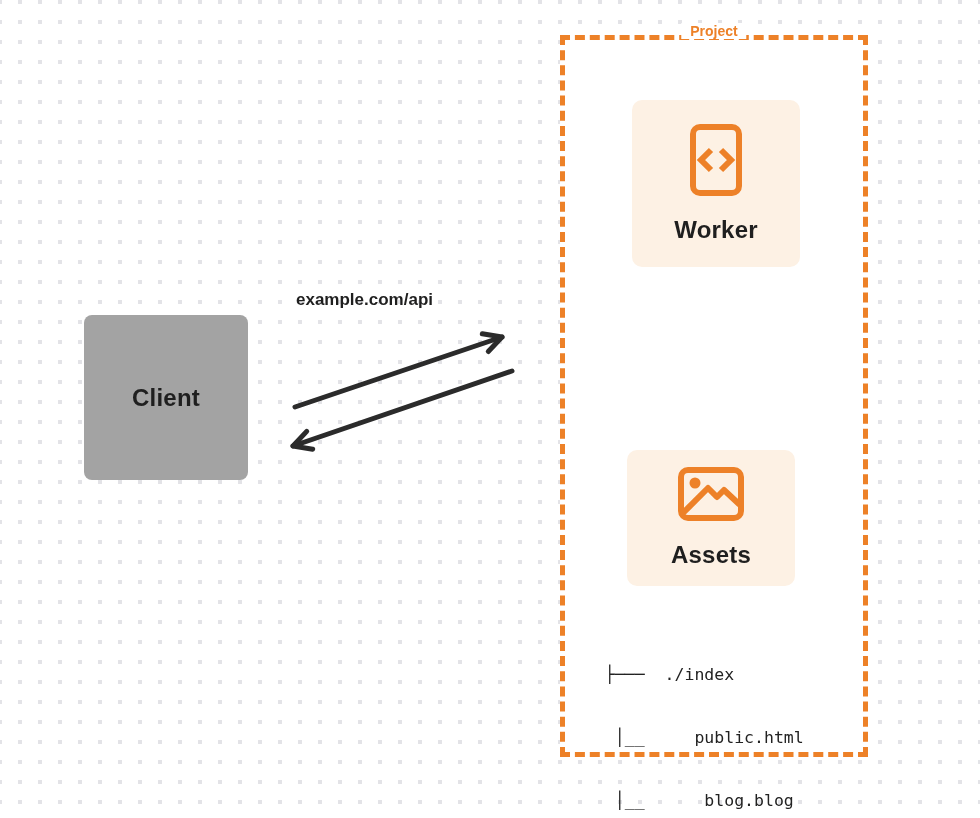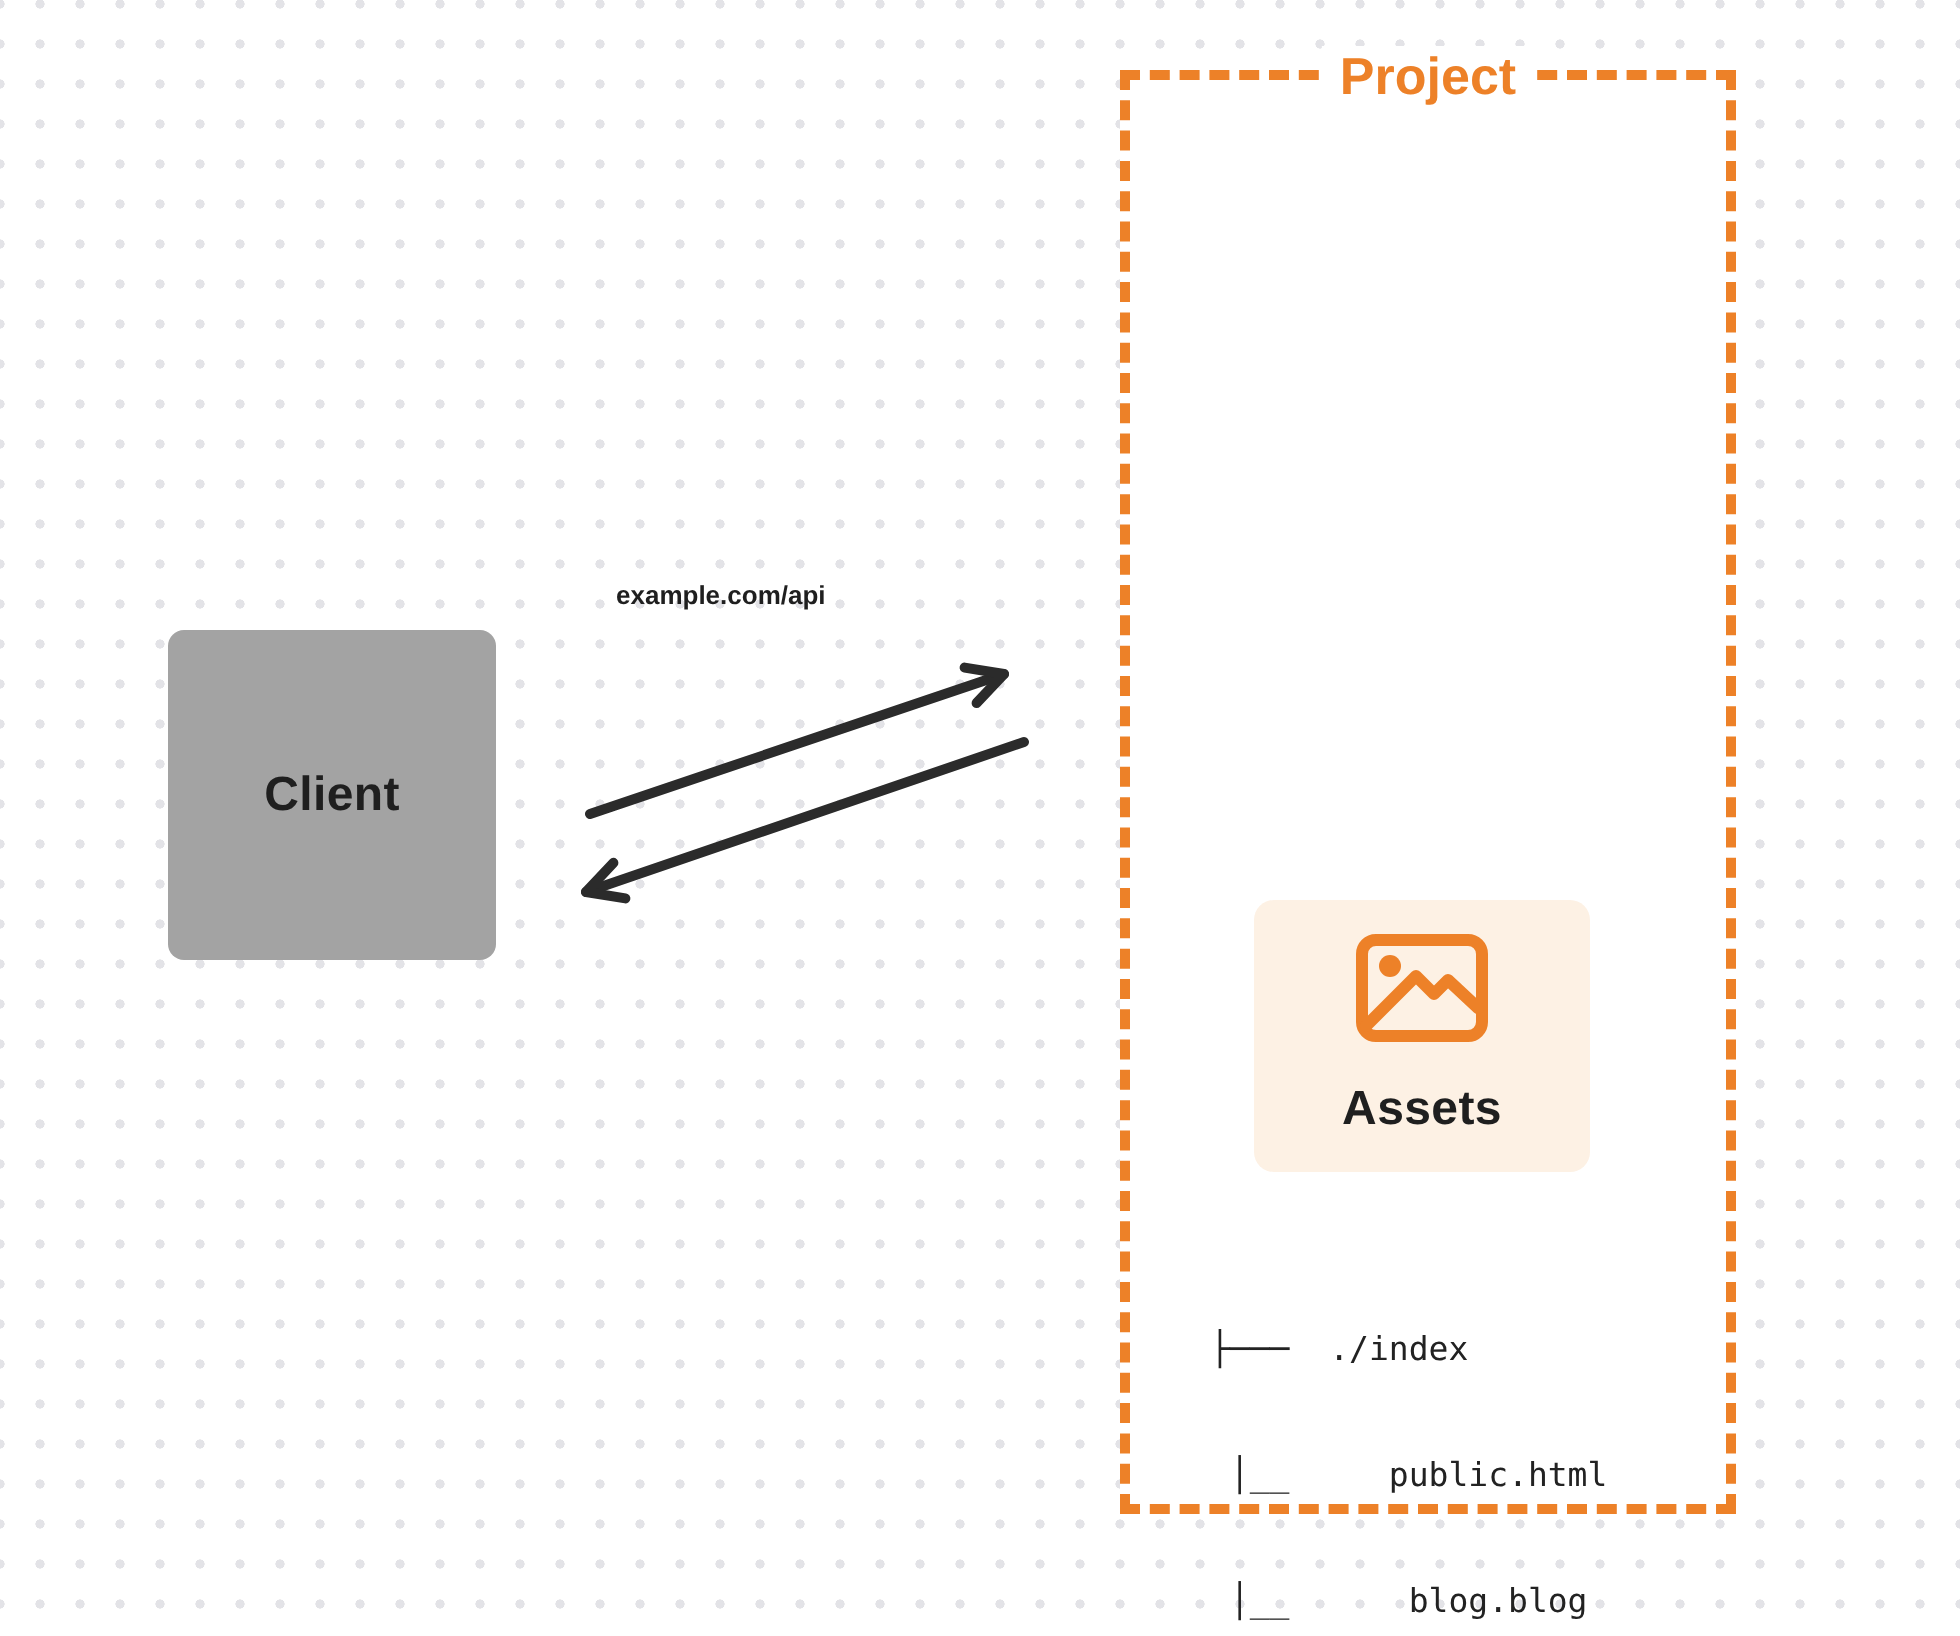--- a/index.html
+++ b/index.html
@@ -15,37 +15,37 @@
   
   .client-box {
     position: absolute; left: 84px; top: 315px; width: 164px; height: 165px;
     background: #a3a3a3; border-radius: 8px;
     display: flex; align-items: center; justify-content: center;
   }
   .node-label { font-size: 24px; font-weight: bold; color: #1f1f1f; letter-spacing: 0.2px; }
 
   
   .request-label {
-    position: absolute; left: 308px; top: 290px;
-    font-size: 13px; font-weight: bold; color: #1f1f1f;
+    position: absolute; left: 296px; top: 290px;
+    font-size: 17px; font-weight: bold; color: #1f1f1f;
   }
 
   
   .arrows { position: absolute; left: 280px; top: 318px; width: 250px; height: 150px; }
   .arrows .stroke { stroke: #2b2b2b; stroke-width: 5; fill: none; stroke-linecap: round; stroke-linejoin: round; }
 
   
   .project {
     position: absolute; left: 560px; top: 35px; width: 308px; height: 722px;
     box-sizing: border-box; border: 5px dashed #ed8128; background: #ffffff;
   }
   .project-label {
     position: absolute; left: 50%; top: -17px; transform: translateX(-50%);
     background: #ffffff; padding: 0 9px;
-    font-size: 26px; font-weight: bold; color: #ed8128; white-space: nowrap;
+    font-size: 14px; font-weight: bold; color: #ed8128; white-space: nowrap;
   }
 
   
   .card {
     position: absolute; background: #fdf1e4; border-radius: 10px;
     display: flex; flex-direction: column; align-items: center; justify-content: center;
   }
   .card.worker { left: 67px; top: 60px; width: 168px; height: 167px; gap: 20px; }
   .card.assets { left: 62px; top: 410px; width: 168px; height: 136px; gap: 20px; }
   .icon-svg { display: block; }
@@ -75,20 +75,28 @@
   </g>
   <g>
     <line class="stroke" x1="232" y1="53" x2="13" y2="128"></line>
     <polyline class="stroke" points="32.7,131.2 13,128 26.7,113.4"></polyline>
   </g>
 </svg>
 
 <div class="project">
   <div class="project-label">Project</div>
 
+  <div class="card worker">
+    <svg class="icon-svg" width="52" height="72" viewBox="0 0 52 72" xmlns="http://www.w3.org/2000/svg">
+      <rect class="icon-stroke" x="3" y="3" width="46" height="66" rx="7" stroke-width="6"></rect>
+      <polyline class="icon-stroke" points="21,26 11,36 21,46" stroke-width="6" stroke-linejoin="miter"></polyline>
+      <polyline class="icon-stroke" points="31,26 41,36 31,46" stroke-width="6" stroke-linejoin="miter"></polyline>
+    </svg>
+    <span class="node-label">Worker</span>
+  </div>
 
   <div class="card assets">
     <svg class="icon-svg" width="66" height="54" viewBox="0 0 66 54" xmlns="http://www.w3.org/2000/svg">
       <rect class="icon-stroke" x="3" y="3" width="60" height="48" rx="7" stroke-width="6"></rect>
       <circle cx="17" cy="16" r="5.5" fill="#ed8128"></circle>
       <polyline class="icon-stroke" points="5,46 30,21 39,30 46,23 61,37" stroke-width="6" stroke-linecap="round" stroke-linejoin="round"></polyline>
     </svg>
     <span class="node-label">Assets</span>
   </div>
 

